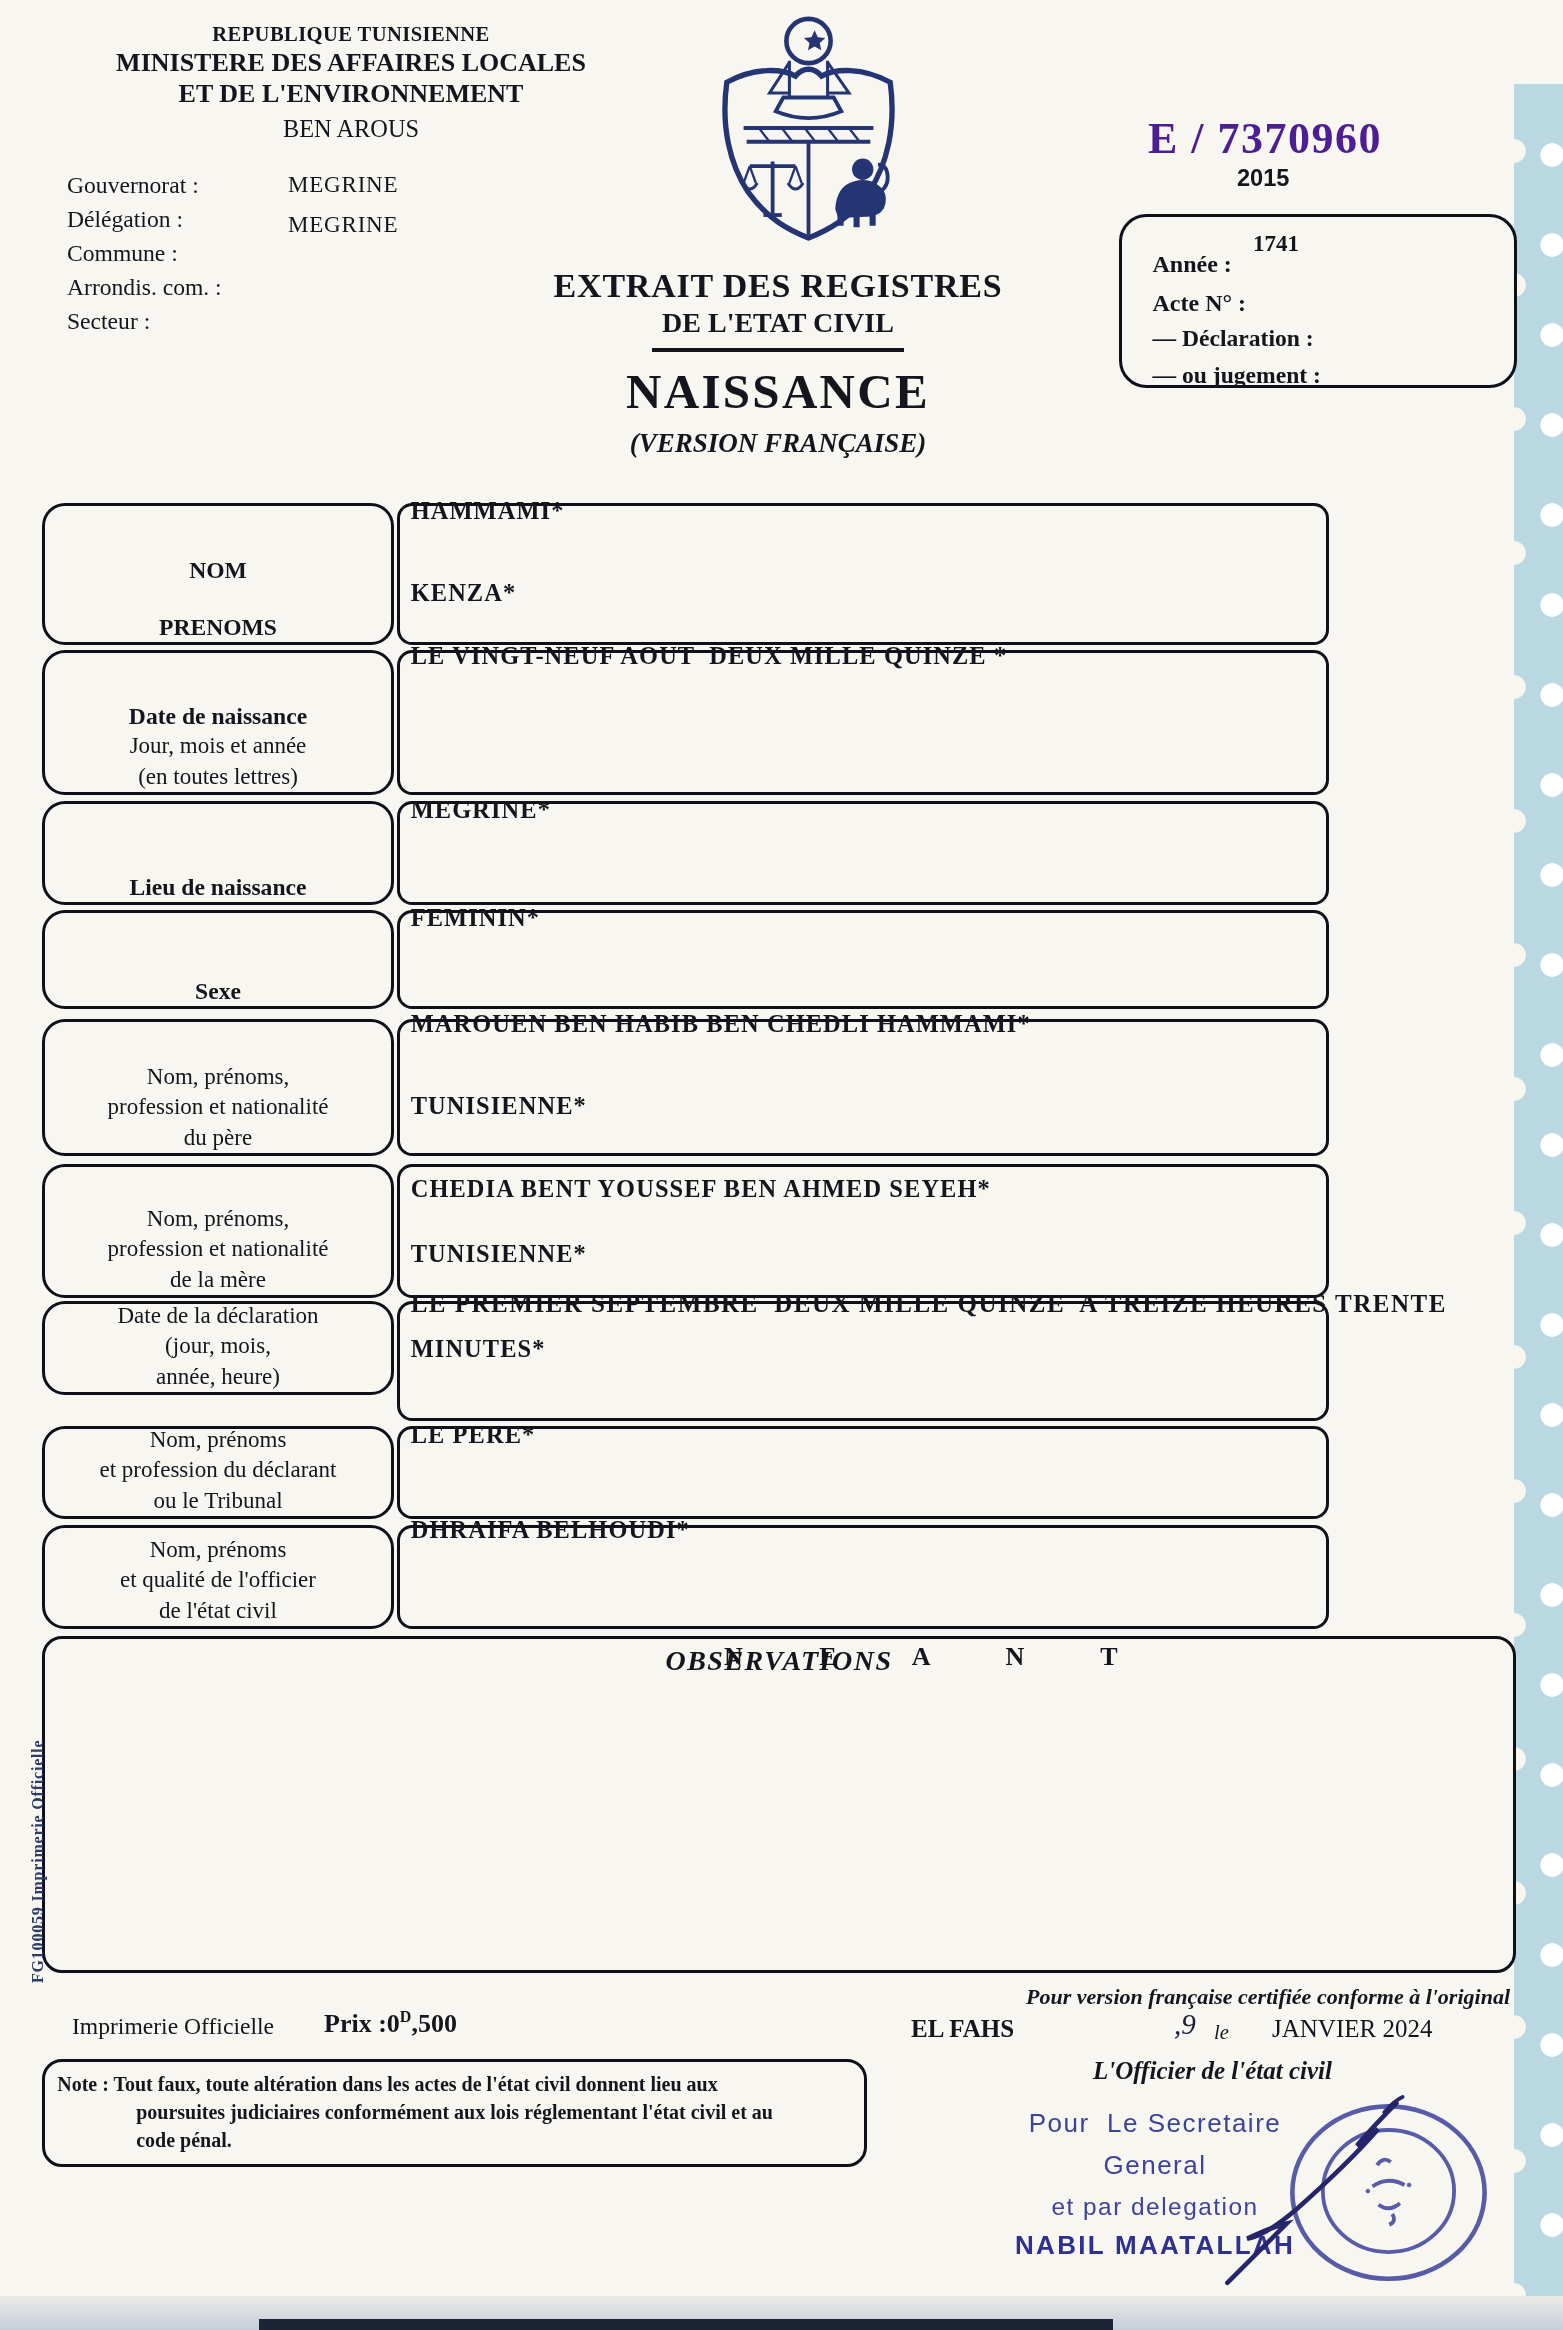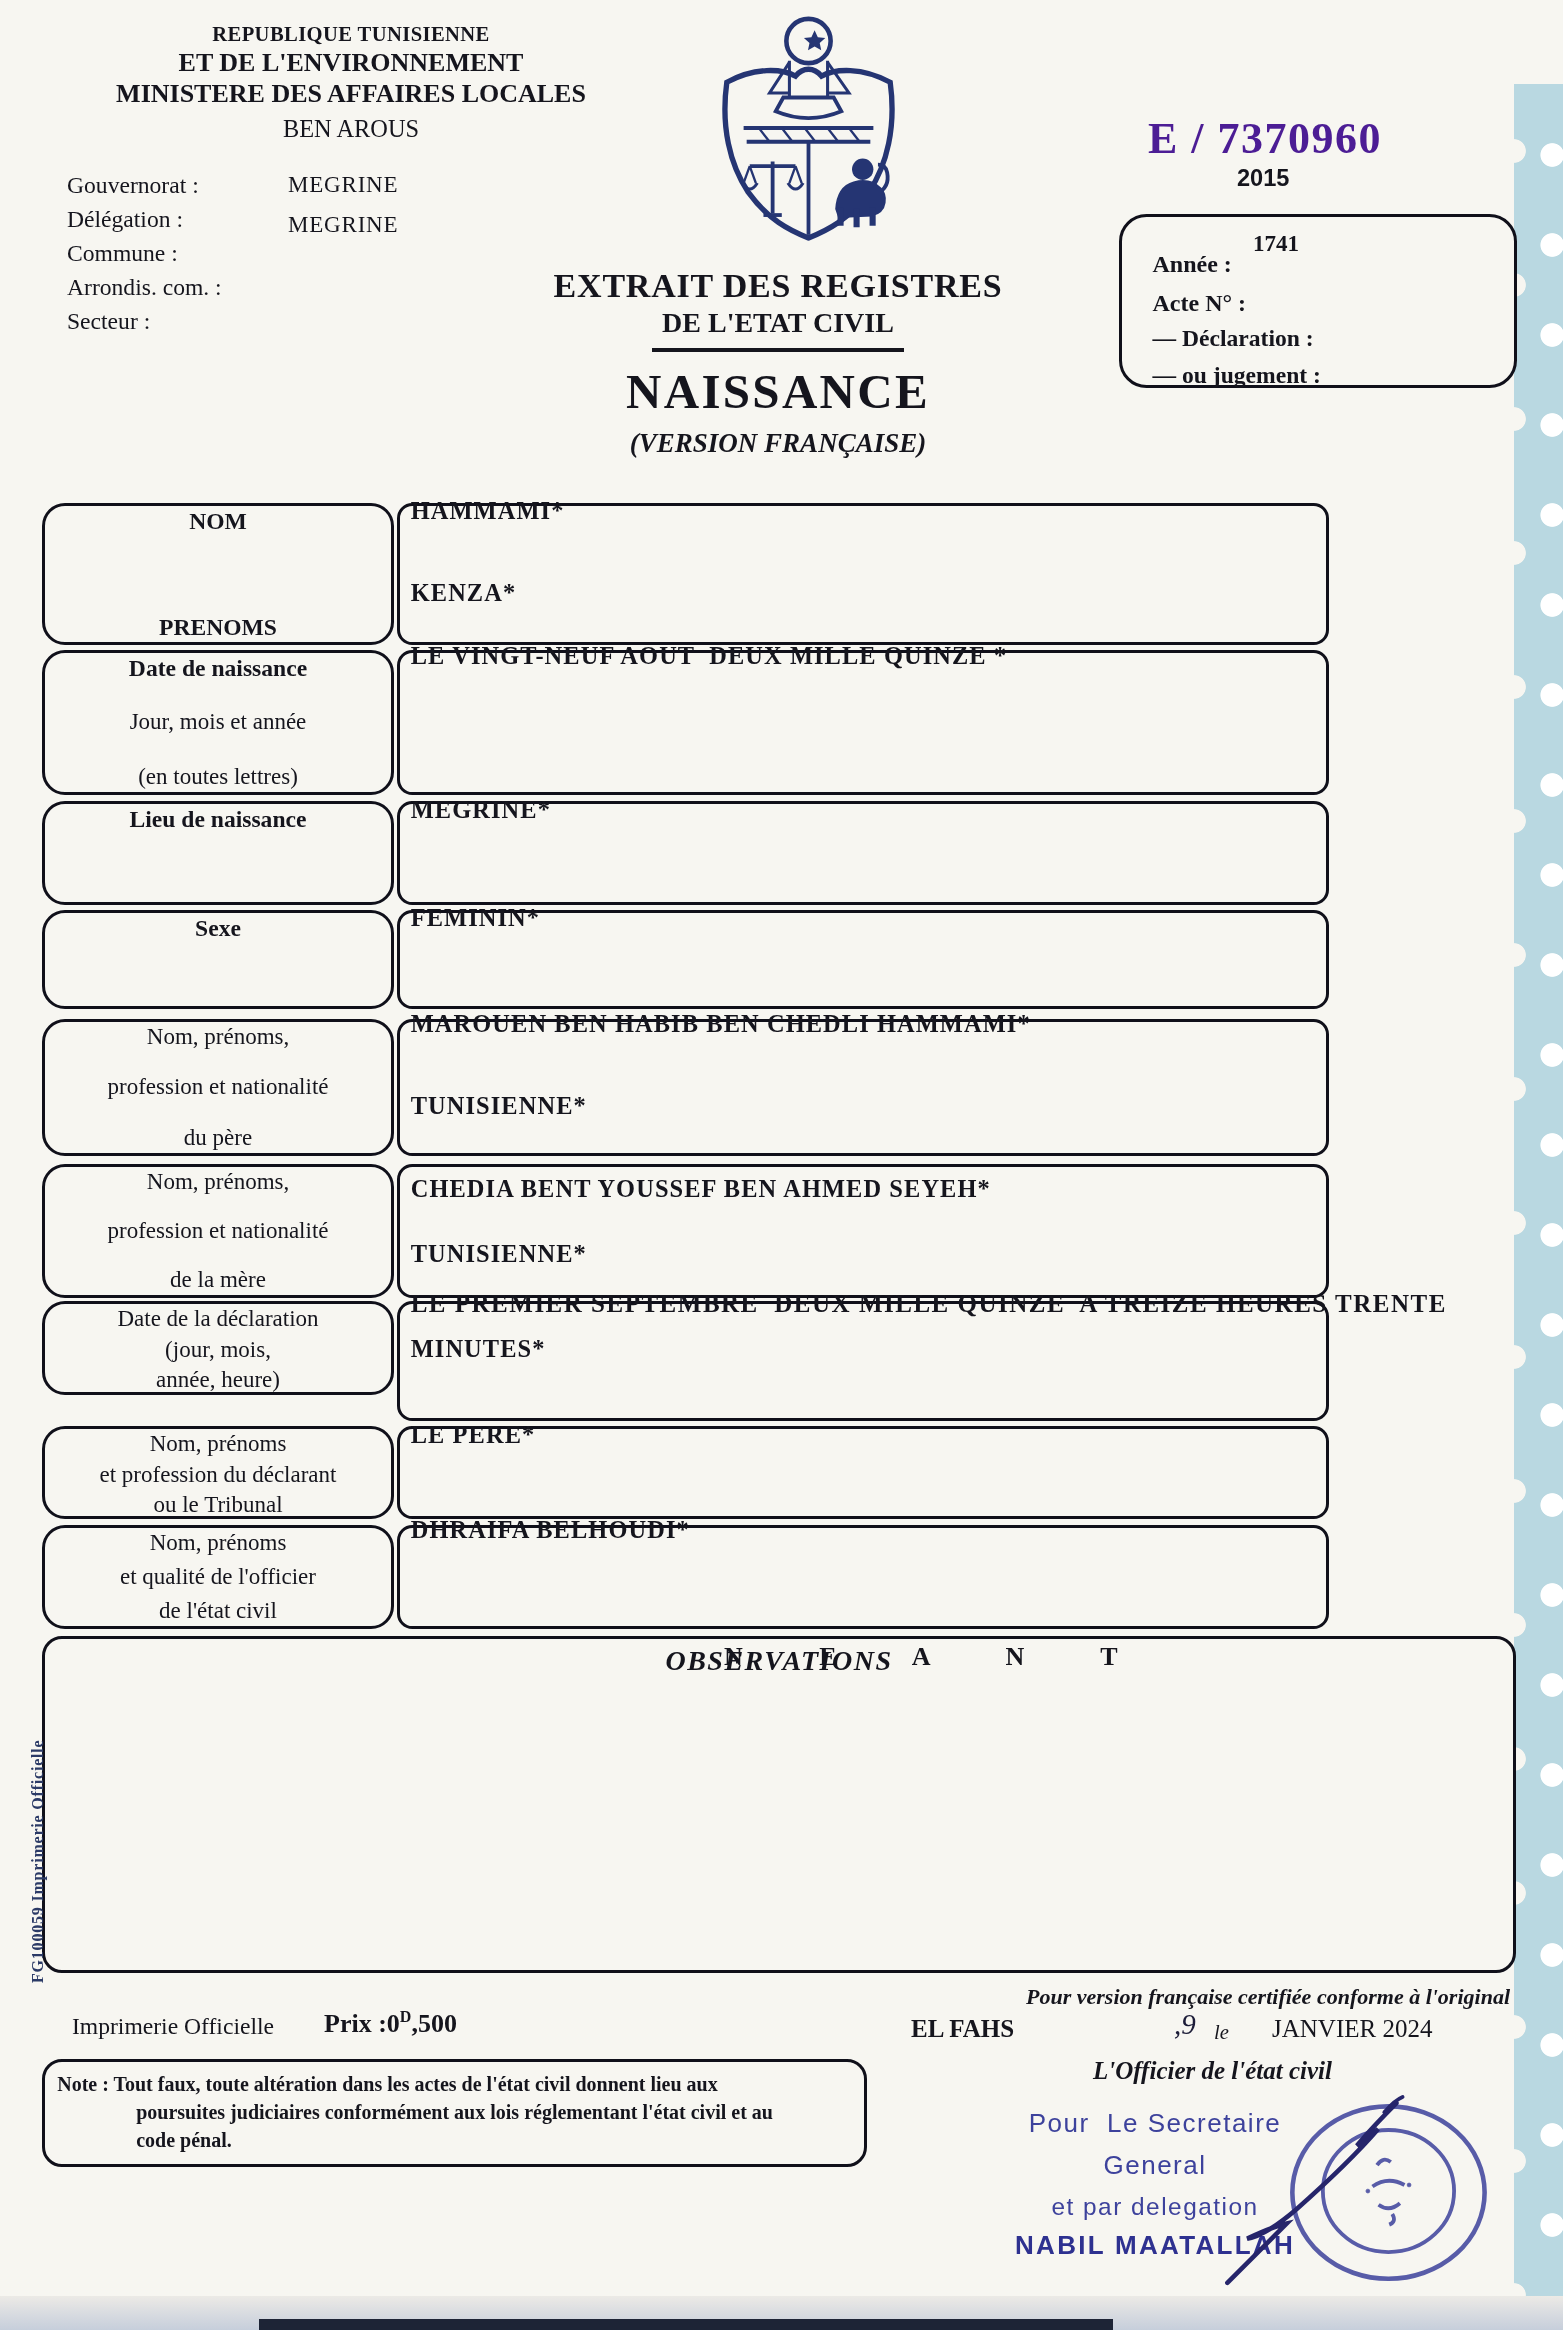--- a/index.html
+++ b/index.html
@@ -40,21 +40,21 @@
   .acte-jug{top:145px;font-size:23.6px;}
   
   .title-block{position:absolute;left:473px;top:267px;width:610px;text-align:center;}
   .t1{font-size:34px;font-weight:bold;letter-spacing:0.8px;}
   .t2{font-size:28px;font-weight:bold;margin-top:1.5px;}
   .t-rule{width:252px;height:4.6px;background:#15151d;margin:9.2px auto 10.7px;}
   .t-main{font-size:49px;font-weight:bold;letter-spacing:2.3px;}
   .t-sub{font-size:27px;font-weight:bold;font-style:italic;margin-top:7.6px;}
   
   .lbox{position:absolute;left:42px;width:352px;border:3.1px solid #10101a;border-radius:23px;
-        box-sizing:border-box;display:flex;flex-direction:column;justify-content:space-between;
+        box-sizing:border-box;display:flex;flex-direction:column;justify-content:flex-end;
         align-items:center;text-align:center;}
   .vbox{position:absolute;left:397px;width:932px;border:3.1px solid #10101a;border-radius:15.3px;
         box-sizing:border-box;font-weight:bold;}
   .lbl-b{font-size:23.6px;font-weight:bold;line-height:30.5px;}
   .lbl-n{font-size:23px;line-height:30.5px;}
   .gap{height:26px;}
   .val{position:absolute;left:10.7px;font-size:24.4px;letter-spacing:1.1px;white-space:pre;}
   
   .obs-box{position:absolute;left:42px;top:1636px;width:1474px;height:337px;
         border:3.1px solid #10101a;border-radius:20px;box-sizing:border-box;}
@@ -94,22 +94,22 @@
 <body>
 
 <div class="page">
 
   <div class="edge-band"></div>
   <div class="bottom-band"></div>
   <div class="bottom-bar"></div>
 
   <div class="hdr-left">
     <div class="rep">REPUBLIQUE TUNISIENNE</div>
+    <div class="min">MINISTERE DES AFFAIRES LOCALES</div>
     <div class="min">ET DE L'ENVIRONNEMENT</div>
-    <div class="min">MINISTERE DES AFFAIRES LOCALES</div>
     <div class="region">BEN AROUS</div>
   </div>
   <div class="hdr-fields">
     <div class="hf-line">
       <span class="hf-label">Gouvernorat :</span>
       <span class="hf-value">MEGRINE</span>
     </div>
     <div class="hf-line">
       <span class="hf-label">Délégation :</span>
       <span class="hf-value" style="top:40px;">MEGRINE</span>

